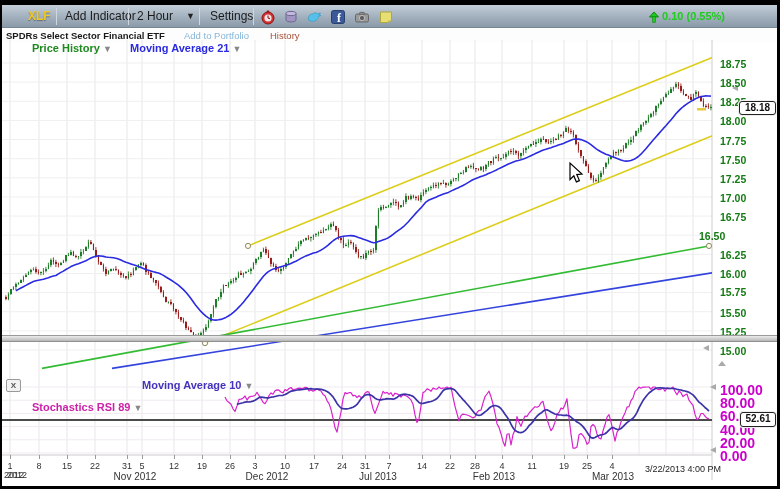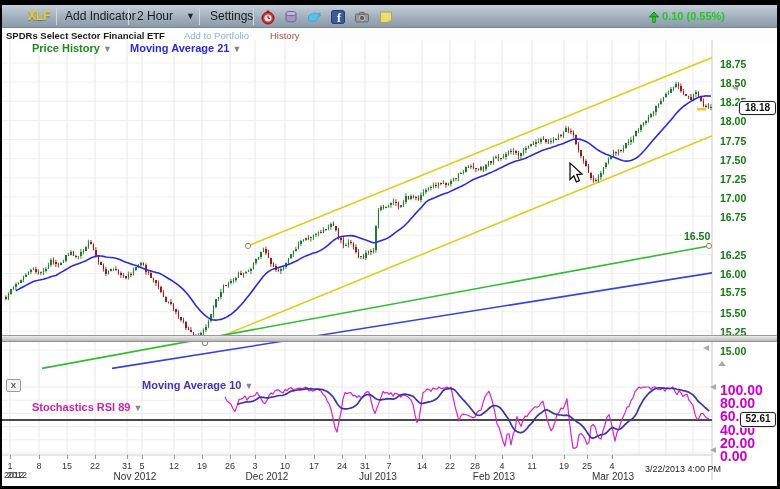--- a/index.html
+++ b/index.html
@@ -774,21 +774,21 @@
   <div id="paxis">
         <div class="axis-p" style="left:718px;top:53.000125000000025px">18.75</div>
         <div class="axis-p" style="left:718px;top:72.13345000000004px">18.50</div>
         <div class="axis-p" style="left:718px;top:91.266775px">18.25</div>
         <div class="axis-p" style="left:718px;top:110.40010000000001px">18.00</div>
         <div class="axis-p" style="left:718px;top:129.53342500000002px">17.75</div>
         <div class="axis-p" style="left:718px;top:148.66675px">17.50</div>
         <div class="axis-p" style="left:718px;top:167.800075px">17.25</div>
         <div class="axis-p" style="left:718px;top:186.9334px">17.00</div>
         <div class="axis-p" style="left:718px;top:206.06672500000002px">16.75</div>
-        <div class="axis-p" style="left:682px;top:225.20005px">16.50</div>
+        <div class="axis-p" style="left:697px;top:225.20005px">16.50</div>
         <div class="axis-p" style="left:718px;top:244.333375px">16.25</div>
         <div class="axis-p" style="left:718px;top:263.4667px">16.00</div>
         <div class="axis-p" style="left:718px;top:281px">15.75</div>
         <div class="axis-p" style="left:718px;top:301.73335px">15.50</div>
         <div class="axis-p" style="left:718px;top:320.866675px">15.25</div>
         <div class="axis-p" style="left:718px;top:340px">15.00</div>
       </div>
 
   <div class="pricebox" style="left:737px;top:96px;width:37px;height:14px">18.18</div>
 

